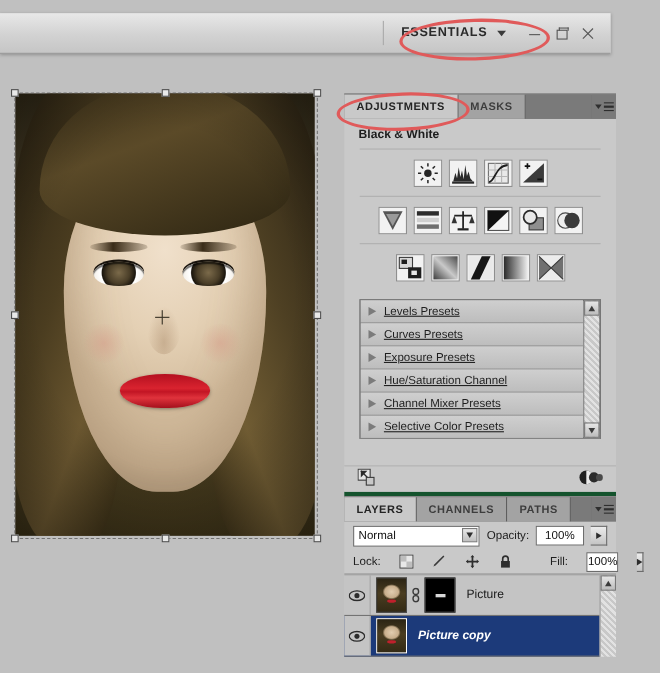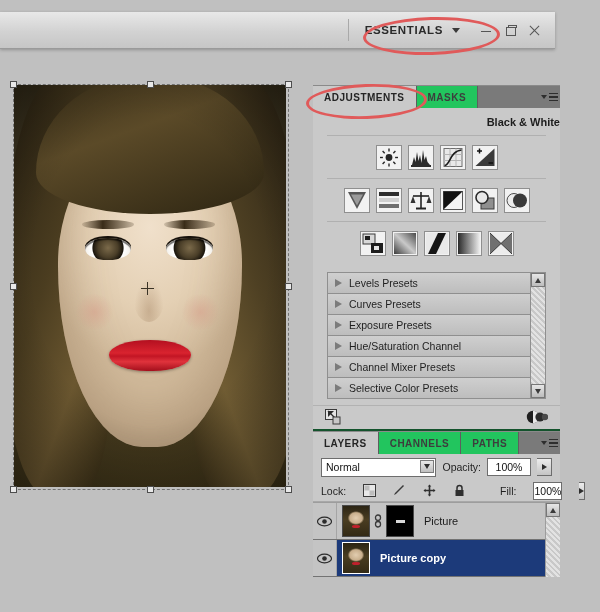--- a/index.html
+++ b/index.html
@@ -237,21 +237,21 @@
     position: relative;
   }
   .ptab {
     display: flex;
     align-items: center;
     padding: 0 11px;
     font-size: 10px;
     font-weight: bold;
     letter-spacing: 0.5px;
     color: #3d3d3d;
-    background: #22c55e;
+    background: #a3a3a3;
     border-right: 1px solid #5e5e5e;
     cursor: default;
   }
   .ptab.active {
     background: #c9c9c9;
     color: #242424;
   }
   .tabstrip .tabfill { flex: 1; background: #7a7a7a; }
   .panel-menu {
     width: 22px;
@@ -270,22 +270,21 @@
   }
   .pm-lines {
     display: flex; flex-direction: column; gap: 2px;
   }
   .pm-lines i { display: block; width: 9px; height: 1.5px; background: #2e2e2e; }
 
   
   #adjustments-body {
     background: #c9c9c9;
     padding: 0;
-    border-bottom: 2px solid #14532d;
-    text-align: right;
+    border-bottom: 4px solid #14532d;
   }
   .adj-title {
     font-size: 11px;
     font-weight: bold;
     color: #1d1d1d;
     padding: 8px 0 7px 13px;
   }
   .adj-sep {
     height: 1px;
     background: #b0b0b0;
@@ -302,24 +301,25 @@
     background: #f2f2f2;
     border: 1px solid #8f8f8f;
     position: relative;
     overflow: hidden;
     cursor: default;
   }
   .adj-icon svg { display: block; }
 
   
   .presets-wrap {
-    margin: 8px 14px 6px 14px;
+    margin: 8px 14px 24px 14px;
     border: 1px solid #8f8f8f;
     background: #000000;
     display: flex;
+    text-decoration: underline;
   }
   .presets-list {
     flex: 1;
     background: #c2c2c2;
   }
   .preset-row {
     display: flex;
     align-items: center;
     gap: 7px;
     height: 20px;
@@ -450,21 +450,21 @@
     display: flex;
   }
   .ll-inner { flex: 1; }
   .layer-row {
     display: flex;
     align-items: center;
     height: 36px;
     border-bottom: 1px solid #737373;
     cursor: default;
   }
-  .layer-row.selected { background: #1c3a7a; }
+  .layer-row.selected { background: #1c3a7a; font-style: italic; }
   .eye-cell {
     width: 24px;
     display: flex; align-items: center; justify-content: center;
     border-right: 1px solid #a5a5a5;
     height: 100%;
     box-sizing: border-box;
     cursor: default;
   }
   .layer-row.selected .eye-cell { background: #c4c4c4; }
   .thumb {

